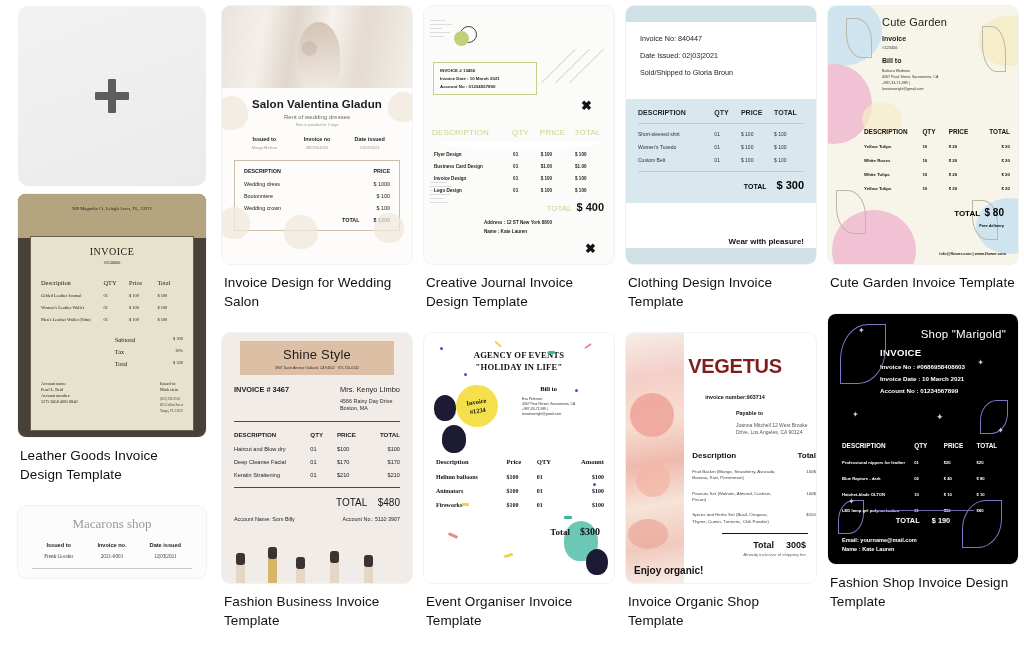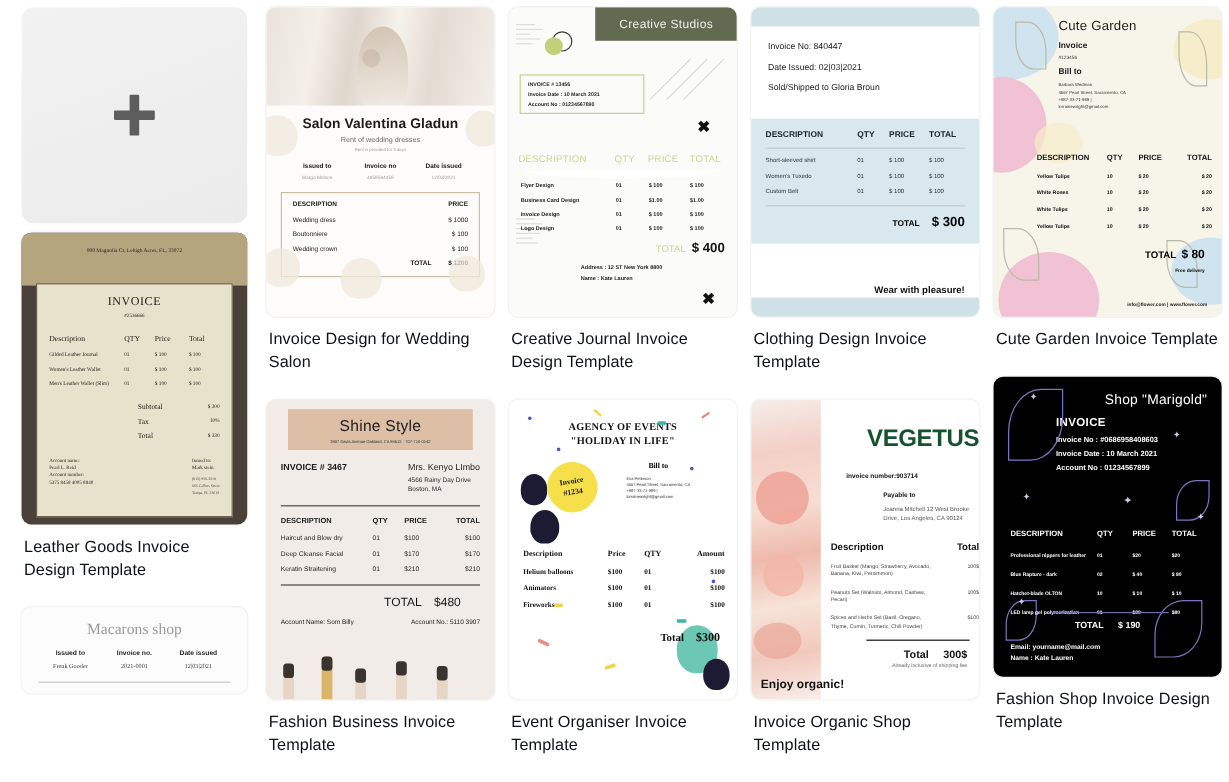--- a/index.html
+++ b/index.html
@@ -133,21 +133,21 @@
   .ss .hd .ad{ font-size:3.4px; color:#2b2b2b; margin-top:4px;}
   .ss .r1{ display:flex; justify-content:space-between; padding:10px 12px 0;}
   .ss .r1 .l{ font-size:7.4px; font-weight:bold; color:#1c1c1c;}
   .ss .r1 .rr{ text-align:left;margin-left:35px;}
   .ss .r1 .rr .n{ font-size:7.4px; color:#1c1c1c;}
   .ss .r1 .rr .a{ font-size:5.4px; color:#2b2b2b; margin-top:4px; line-height:7px;}
   .ss hr{ border:none; border-top:1px solid #4a4a4a; margin:9px 12px;}
   .ss .tb{ padding:0 12px;}
   .ss .tb .h{ display:flex; font-size:6.2px; font-weight:bold; color:#1c1c1c; margin-bottom:8px;}
   .ss .tb .r{ display:flex; font-size:5.6px; color:#1c1c1c; margin-bottom:7px;}
-  .ss .tot{ text-align:right; padding:0 28px; font-size:10px; font-weight:normal; color:#151515;}
+  .ss .tot{ text-align:right; padding:0 12px; font-size:10px; font-weight:normal; color:#151515;}
   .ss .acc{ display:flex; justify-content:space-between; padding:8px 12px 0; font-size:5.4px; color:#1c1c1c;}
   .ss .brushes{ position:absolute; left:0; right:0; bottom:0; height:40px; }
   .ss .brush{ position:absolute; bottom:0; width:9px; background:#e6d6c6; border-radius:3px 3px 0 0;}
   .ss .brush i{ position:absolute; top:0; left:0; right:0; height:12px; background:#3a3330; border-radius:3px;}
 
   
   .ev{ height:250px; background:#fff; position:relative; overflow:hidden;}
   .ev h3{ text-align:center; font-family:"Liberation Serif", serif; font-weight:bold;
     font-size:8.6px; color:#111; margin-top:16px; line-height:12px; letter-spacing:.2px;}
   .ev .badge{ position:absolute; left:32px; top:52px; width:42px; height:42px; border-radius:50%;
@@ -164,21 +164,21 @@
   .ev .tot{ position:absolute; right:14px; top:188px; font-family:"Liberation Serif", serif;
     font-weight:bold; color:#111;}
   .ev .tot span{ font-size:9px;} .ev .tot b{ font-size:10px; margin-left:10px;}
   .conf{ position:absolute; border-radius:1px; }
 
   
   .vg{ height:250px; background:#fff; position:relative; overflow:hidden;}
   .vg .veg{ position:absolute; left:0; top:0; width:58px; height:100%;
     background:linear-gradient(170deg,#f6eee9 0%,#f3cfc7 18%,#f7ded2 36%,#efb9ad 52%,#f7e3d8 68%,#f1c9bd 84%,#f8eee8 100%);}
   .vg .veg i{ position:absolute; border-radius:50%; }
-  .vg h3{ text-align:right; font-size:20px; font-weight:bold; letter-spacing:-.3px; color:#14532d;
+  .vg h3{ text-align:center; font-size:20px; font-weight:bold; letter-spacing:-.3px; color:#7f1d1d;
     margin:22px 0 16px 28px;}
   .vg .num{ text-align:center; font-size:5.4px; font-weight:bold; color:#111; margin:6px 0 0 28px;}
   .vg .pay{ margin:10px 0 0 110px; font-size:5.4px; font-weight:bold; color:#111;}
   .vg .addr{ margin:6px 0 0 110px; font-size:5px; color:#555; line-height:7.4px; width:74px;}
   .vg .h{ display:flex; margin:14px 0 0 8px; font-size:8px; font-weight:bold; color:#111;}
   .vg .r{ display:flex; margin:9px 0 0 8px; font-size:4.4px; color:#444; line-height:6.4px;}
   .vg .line{ margin:8px 8px 0 96px; border-top:1.4px solid #111;}
   .vg .tot{ display:flex; justify-content:flex-end; gap:12px; padding:6px 10px 0; font-size:9px;
     font-weight:bold; color:#111;}
   .vg .ship{ text-align:right; padding:2px 10px 0; font-size:4.4px; color:#666; line-height:6px;}
@@ -429,21 +429,20 @@
             </span>
         </div>
       </div>
       <div class="cap">Fashion Business Invoice Template</div>
     </div>
   </div>
 
   <div class="col c2">
     <div class="card">
       <div class="thumb cs">
-        <div class="tag">Creative Studios</div>
         <span class="circ1"></span>
           <span class="circ2"></span>
         <span class="slash">
             <i style="left:10px"></i>
             <i style="left:24px"></i>
             <i style="left:38px"></i>
           </span>
         <div class="lines" style="top:14px">
             <i style="width:16px"></i>
             <i style="width:22px"></i>

